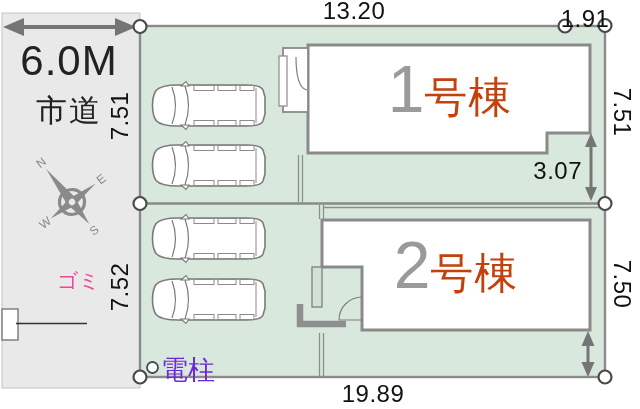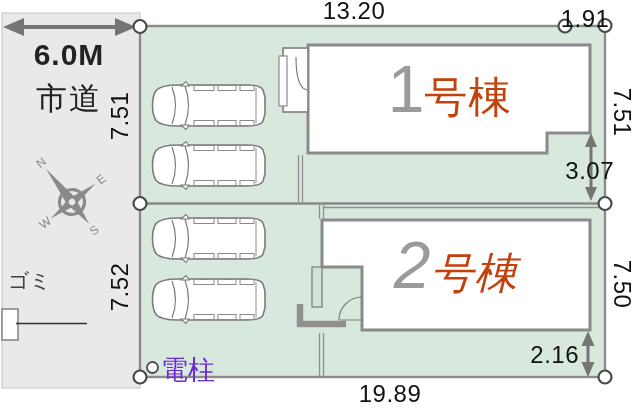--- a/index.html
+++ b/index.html
@@ -8,26 +8,26 @@
     font-family:"Liberation Sans","DejaVu Sans",sans-serif;color:#111;
   }
   .canvas svg{position:absolute;left:0;top:0;}
   .lbl{position:absolute;white-space:nowrap;line-height:1;}
   .dim{font-size:24px;letter-spacing:0.5px;color:#111;}
   .ctr{transform:translate(-50%,-50%);}
   .rotL{transform:translate(-50%,-50%) rotate(-90deg);}
   .rotR{transform:translate(-50%,-50%) rotate(90deg);}
   .rightEnd{transform:translate(-100%,-50%);}
   .road-label{text-align:center;color:#222;}
-  .road-label .l1{font-size:30px;letter-spacing:1px;font-weight:bold;}
+  .road-label .l1{font-size:42px;letter-spacing:1px;}
   .road-label .l2{font-size:31px;margin-top:13px;letter-spacing:2px;}
   .bldg{-text-align:center;text-align:center;}
   .bldg .num{font-size:66px;color:#9a9a9a;}
   .bldg .suf{font-size:43px;color:#c2410c;letter-spacing:1px;}
-  .gomi{font-size:21px;line-height:24px;text-align:left;color:#404040;}
+  .gomi{font-size:21px;line-height:24px;text-align:right;color:#ec4899;}
   .denchu{font-size:27px;color:#6d28d9;}
 </style>
 </head>
 <body>
 
 <div class="canvas">
 
   <svg width="640" height="409" viewBox="0 0 640 409">
     <defs>
       <g id="car">
@@ -127,33 +127,32 @@
 
     <circle cx="152.5" cy="367.5" r="5.5" fill="#ffffff" stroke="#4a4a4a" stroke-width="1.8"></circle>
   </svg>
 
   <div class="lbl dim ctr" style="left:354px;top:11px;">13.20</div>
   <div class="lbl dim ctr" style="left:585px;top:11px;margin-top:8px;">1.91</div>
   <div class="lbl dim rotL" style="left:120px;top:116px;">7.51</div>
   <div class="lbl dim rotL" style="left:120px;top:287px;">7.52</div>
   <div class="lbl dim rotR" style="left:622px;top:112px;">7.51</div>
   <div class="lbl dim rotR" style="left:622px;top:284px;">7.50</div>
-  <div class="lbl dim rightEnd" style="left:582px;top:171px;margin-left:32px;">3.07</div>
-  <div class="lbl dim rightEnd" style="left:579px;top:355px;">2.16</div>
-  <div class="lbl dim ctr" style="left:390px;top:394px;">19.89</div>
+  <div class="lbl dim rightEnd" style="left:582px;top:171px;">3.07</div>
+  <div class="lbl dim ctr" style="left:373px;top:394px;">19.89</div>
 
   <div class="lbl road-label" style="left:6px;top:40px;width:126px;">
     <div class="l1">6.0M</div>
     <div class="l2">市道</div>
   </div>
 
   <div class="lbl bldg" style="left:310px;top:56px;width:280px;">
     <span class="num">1</span><span class="suf">号棟</span>
   </div>
-  <div class="lbl bldg" style="left:322px;top:232px;width:268px;font-style:italic;">
+  <div class="lbl bldg" style="left:322px;top:232px;width:268px;">
     <span class="num">2</span><span class="suf">号棟</span>
   </div>
 
   <div class="lbl gomi" style="left:8px;top:269px;width:92px;">
     <div>ゴミ</div>
   </div>
 
   <div class="lbl denchu" style="left:161px;top:357px;">電柱</div>
 
 </div>

